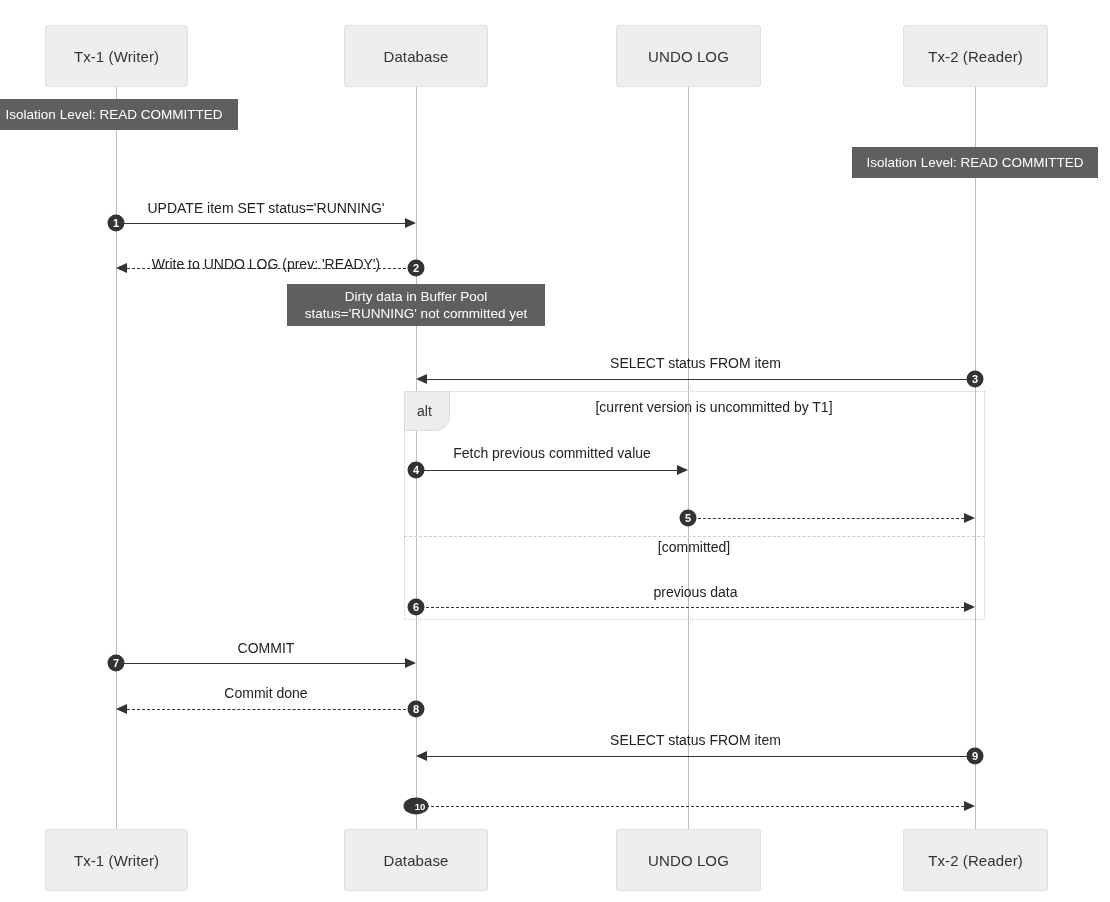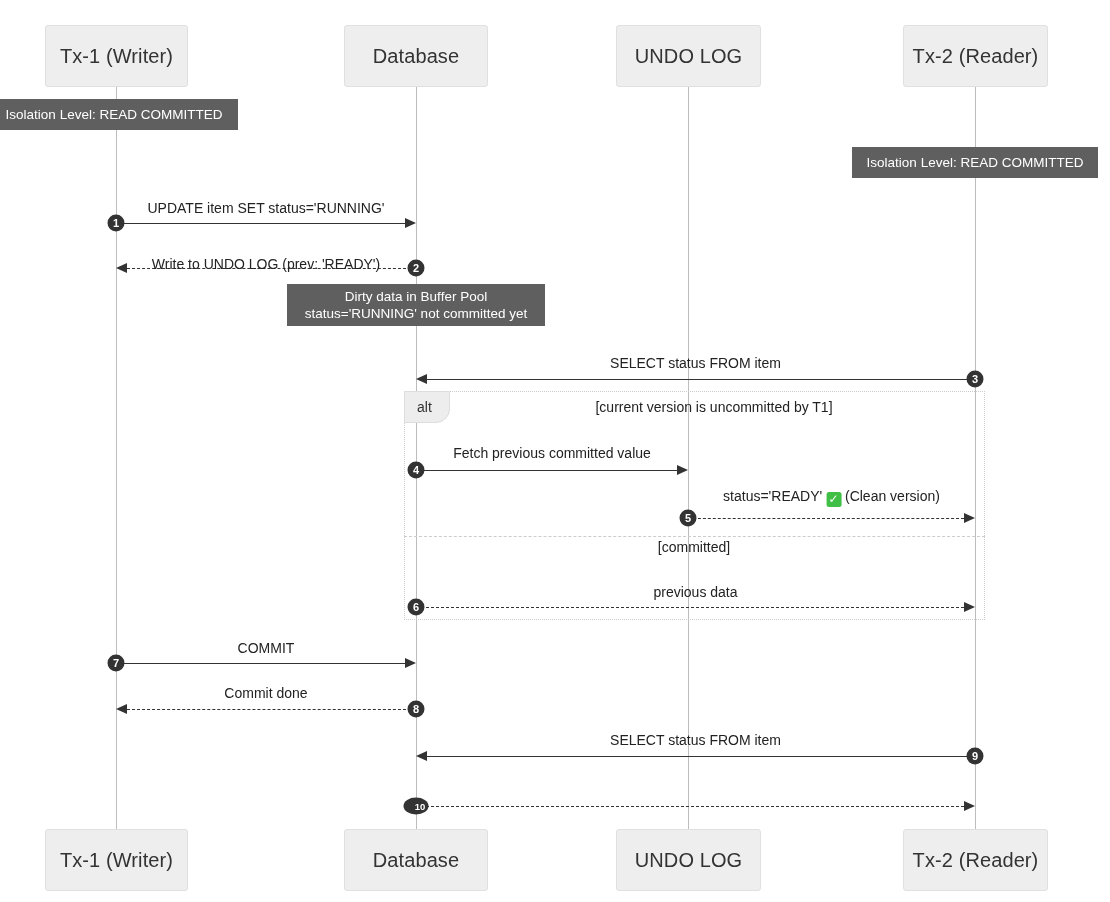--- a/index.html
+++ b/index.html
@@ -2,21 +2,21 @@
 <html><head>
 <meta charset="utf-8">
 <style>
   html,body{margin:0;padding:0;background:#ffffff;}
   body{width:1110px;height:902px;font-family:"Liberation Sans","DejaVu Sans",sans-serif;overflow:hidden;}
   #canvas{position:relative;width:1110px;height:902px;}
 
   .lifeline{position:absolute;width:1px;background:#bdbdbd;}
   .actor-box{position:absolute;box-sizing:border-box;background:#eeeeee;border:1px solid #e0e0e0;
              border-radius:3px;display:flex;align-items:center;justify-content:center;
-             font-size:20px;color:#333333;letter-spacing:.1px;}
+             font-size:15px;color:#333333;letter-spacing:.1px;}
 
   .note{position:absolute;box-sizing:border-box;background:#5f5f5f;color:#ffffff;
         font-size:13.5px;line-height:17px;display:flex;flex-direction:column;
         align-items:center;justify-content:center;text-align:center;white-space:pre;padding:2px 6px;}
 
   .msg-line{position:absolute;height:0;border-top:1.6px solid #333333;}
   .msg-line.dashed{border-top:1.6px dashed #333333;}
   .arrow-r{position:absolute;width:0;height:0;border-top:5.5px solid transparent;
            border-bottom:5.5px solid transparent;border-left:11px solid #333333;}
   .arrow-l{position:absolute;width:0;height:0;border-top:5.5px solid transparent;
@@ -67,21 +67,21 @@
     <div class="actor-box" style="left: 616px; top: 829px; width: 145px; height: 62px;">
       <span>UNDO LOG</span>
     </div>
     <div class="actor-box" style="left: 903px; top: 25px; width: 145px; height: 62px;">
       <span>Tx-2 (Reader)</span>
     </div>
     <div class="actor-box" style="left: 903px; top: 829px; width: 145px; height: 62px;">
       <span>Tx-2 (Reader)</span>
     </div>
     <div class="frag" style="left: 404px; top: 391px; width: 581px; height: 229px;"></div>
-    <div class="frag-tag" style="left: 404px; top: 391px; width: 46px; height: 32px;">
+    <div class="frag-tag" style="left: 404px; top: 391px; width: 46px; height: 40px;">
       <span>alt</span>
     </div>
     <div class="frag-cond" style="left: 694px; top: 399px; padding-left: 40px;">[current version is uncommitted by T1]</div>
     <div class="frag-div" style="left: 404px; top: 536px; width: 581px;"></div>
     <div class="frag-cond" style="left: 694px; top: 539px;">[committed]</div>
     <div class="note" style="left: -10px; top: 99px; width: 248px; height: 31px;"><span>Isolation Level: READ COMMITTED</span></div>
     <div class="note" style="left: 852px; top: 147px; width: 246px; height: 31px;"><span>Isolation Level: READ COMMITTED</span></div>
     <div class="note" style="left: 287px; top: 284px; width: 258px; height: 42px;"><span>Dirty data in Buffer Pool
 status='RUNNING' not committed yet</span></div>
     <div class="msg-line" style="left: 116px; top: 223px; width: 289px;"></div>
@@ -95,21 +95,20 @@
     <div class="msg-line" style="left: 427px; top: 379px; width: 548px;"></div>
     <div class="arrow-l" style="left: 416px; top: 374px;"></div>
     <div class="msg-label" style="left: 695.5px; top: 355px;">SELECT status FROM item</div>
     <div class="seqnum" style="left: 975px; top: 379px;">3</div>
     <div class="msg-line" style="left: 416px; top: 470px; width: 261px;"></div>
     <div class="arrow-r" style="left: 677px; top: 465px;"></div>
     <div class="msg-label" style="left: 552px; top: 445px;">Fetch previous committed value</div>
     <div class="seqnum" style="left: 416px; top: 470px;">4</div>
     <div class="msg-line dashed" style="left: 688px; top: 518px; width: 276px;"></div>
     <div class="arrow-r" style="left: 964px; top: 513px;"></div>
-    <div class="msg-label" style="left: 831.5px; top: 488px;"><span>status='READY' </span><span class="okmark">✓</span><span> (Clean version)</span></div>
     <div class="seqnum" style="left: 688px; top: 518px;">5</div>
     <div class="msg-line dashed" style="left: 416px; top: 607px; width: 548px;"></div>
     <div class="arrow-r" style="left: 964px; top: 602px;"></div>
     <div class="msg-label" style="left: 695.5px; top: 584px;">previous data</div>
     <div class="seqnum" style="left: 416px; top: 607px;">6</div>
     <div class="msg-line" style="left: 116px; top: 663px; width: 289px;"></div>
     <div class="arrow-r" style="left: 405px; top: 658px;"></div>
     <div class="msg-label" style="left: 266px; top: 640px;">COMMIT</div>
     <div class="seqnum" style="left: 116px; top: 663px;">7</div>
     <div class="msg-line dashed" style="left: 127px; top: 709px; width: 289px;"></div>

